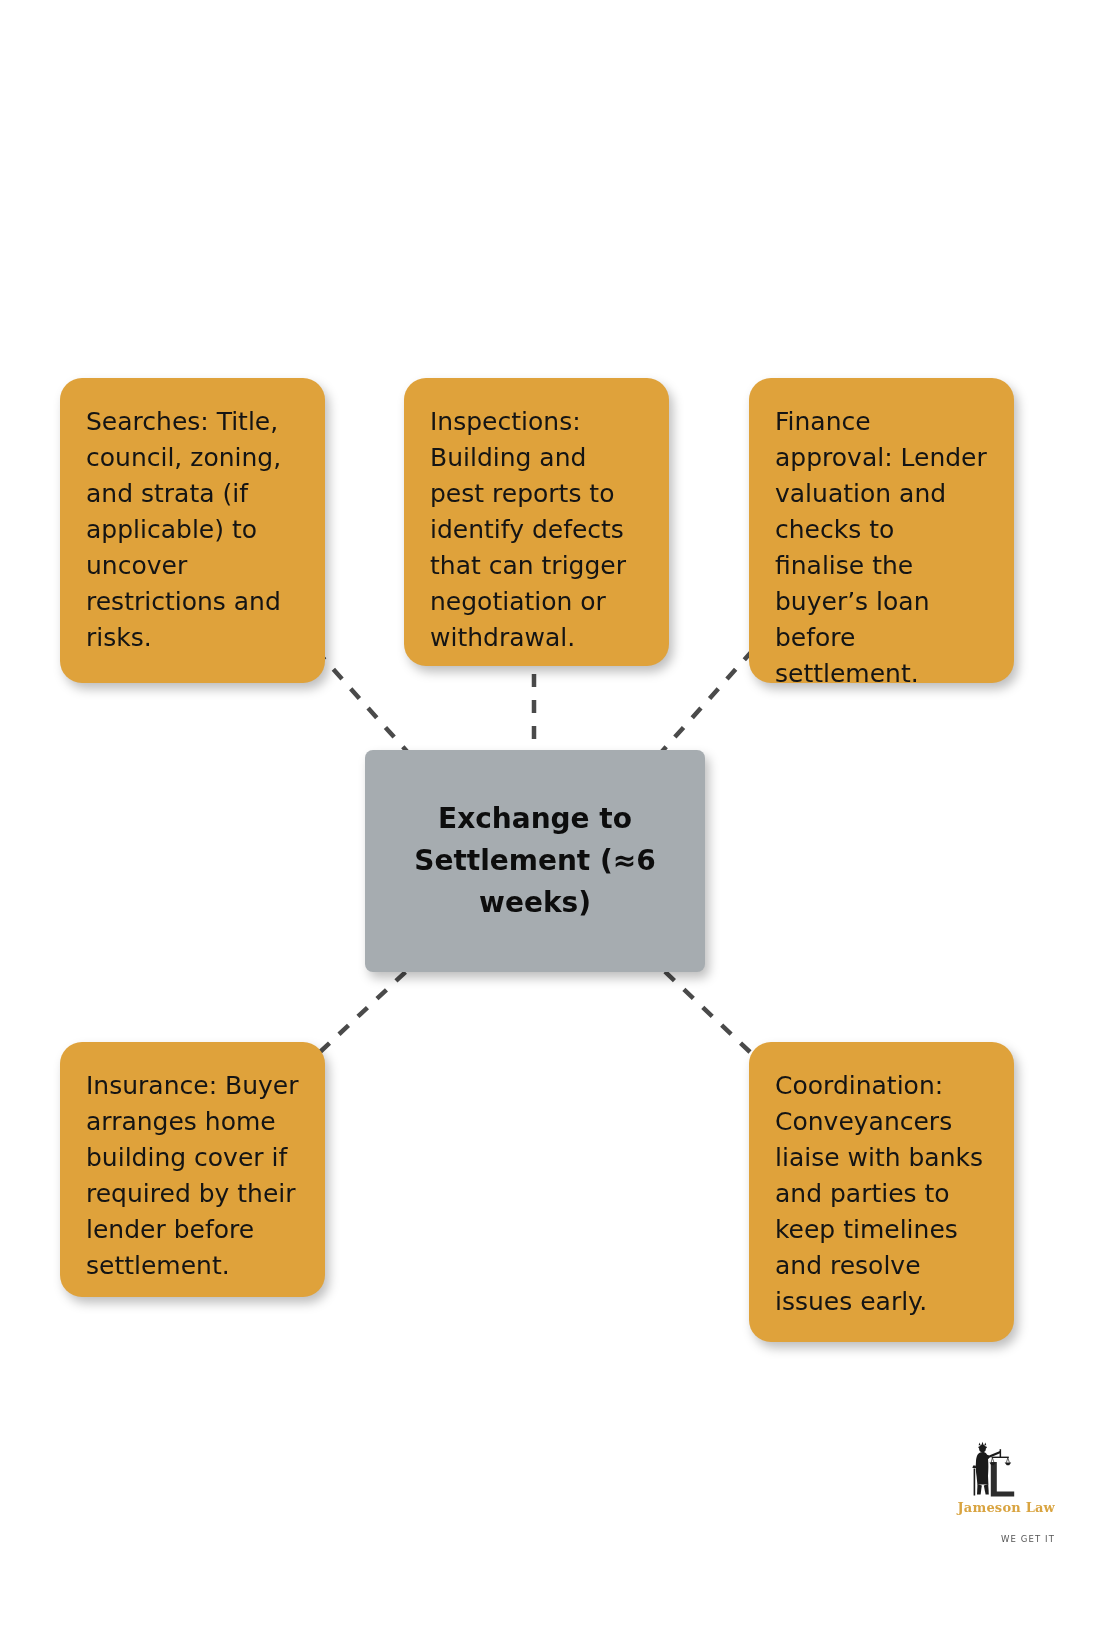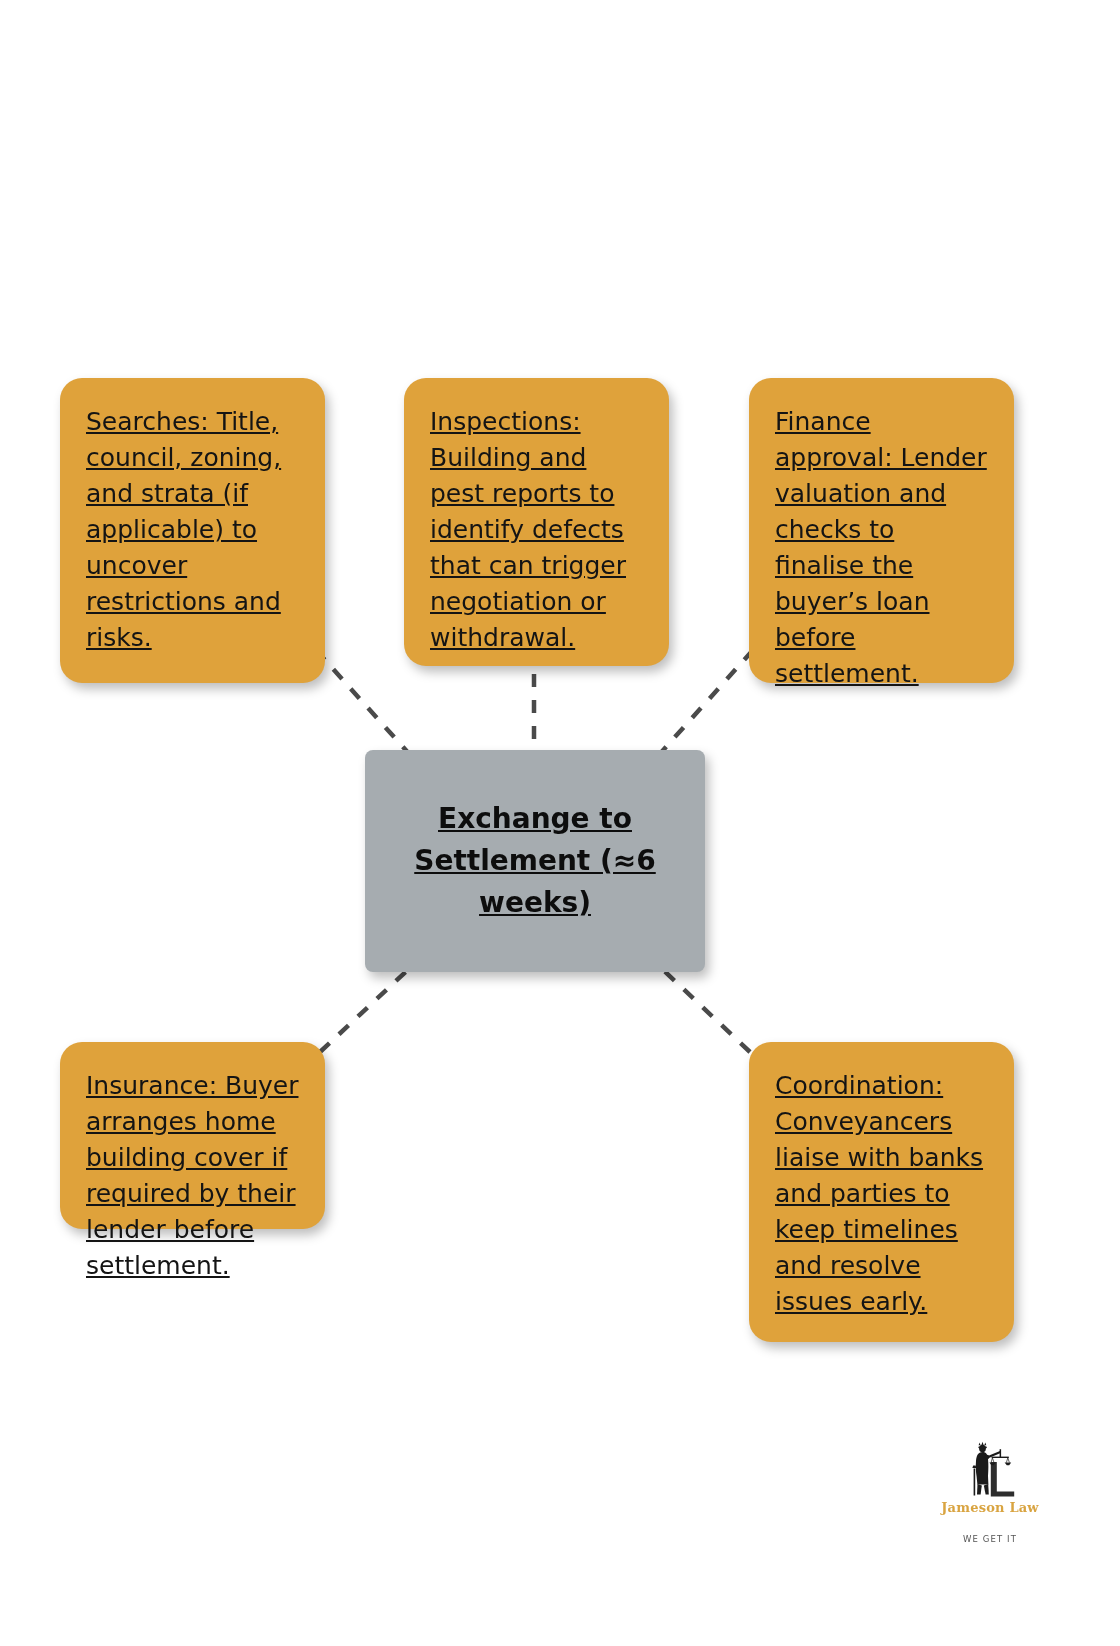--- a/index.html
+++ b/index.html
@@ -46,21 +46,20 @@
     padding:26px 26px 22px 26px;
     display:block;
   }
   .node .txt {
     font-family:"DejaVu Sans", sans-serif;
     font-size:25px;
     line-height:1.44;
     color:#141414;
     font-weight:normal;
     word-break:normal;
-    text-decoration:underline;
   }
   .node.orange { background:#dfa23b; }
   .node.center {
     background:#a6acb0;
     border-radius:8px;
     display:flex;
     align-items:center;
     justify-content:center;
     padding:20px 28px;
   }
@@ -70,29 +69,29 @@
     line-height:1.5;
     text-align:center;
     color:#0d0d0d;
   }
 
   
   #node-searches   { left:60px;  top:378px;  width:265px; height:305px; }
   #node-inspections{ left:404px; top:378px;  width:265px; height:288px; }
   #node-finance    { left:749px; top:378px;  width:265px; height:305px; }
   #node-center     { left:365px; top:750px;  width:340px; height:222px; }
-  #node-insurance  { left:60px;  top:1042px; width:265px; height:187px; }
+  #node-insurance  { left:60px;  top:1042px; width:265px; height:255px; }
   #node-coord      { left:749px; top:1042px; width:265px; height:300px; }
 
   
   #logo {
     position:absolute;
     left:925px; top:1438px;
     width:130px;
-    text-align:center;
+    text-align:right;
   }
   #logo .mark { display:block; margin:0 auto; }
   #logo .brand {
     font-family:"DejaVu Serif", serif;
     font-weight:bold;
     font-size:13px;
     color:#d9a441;
     letter-spacing:0.2px;
     line-height:1.1;
     margin-top:1px;

